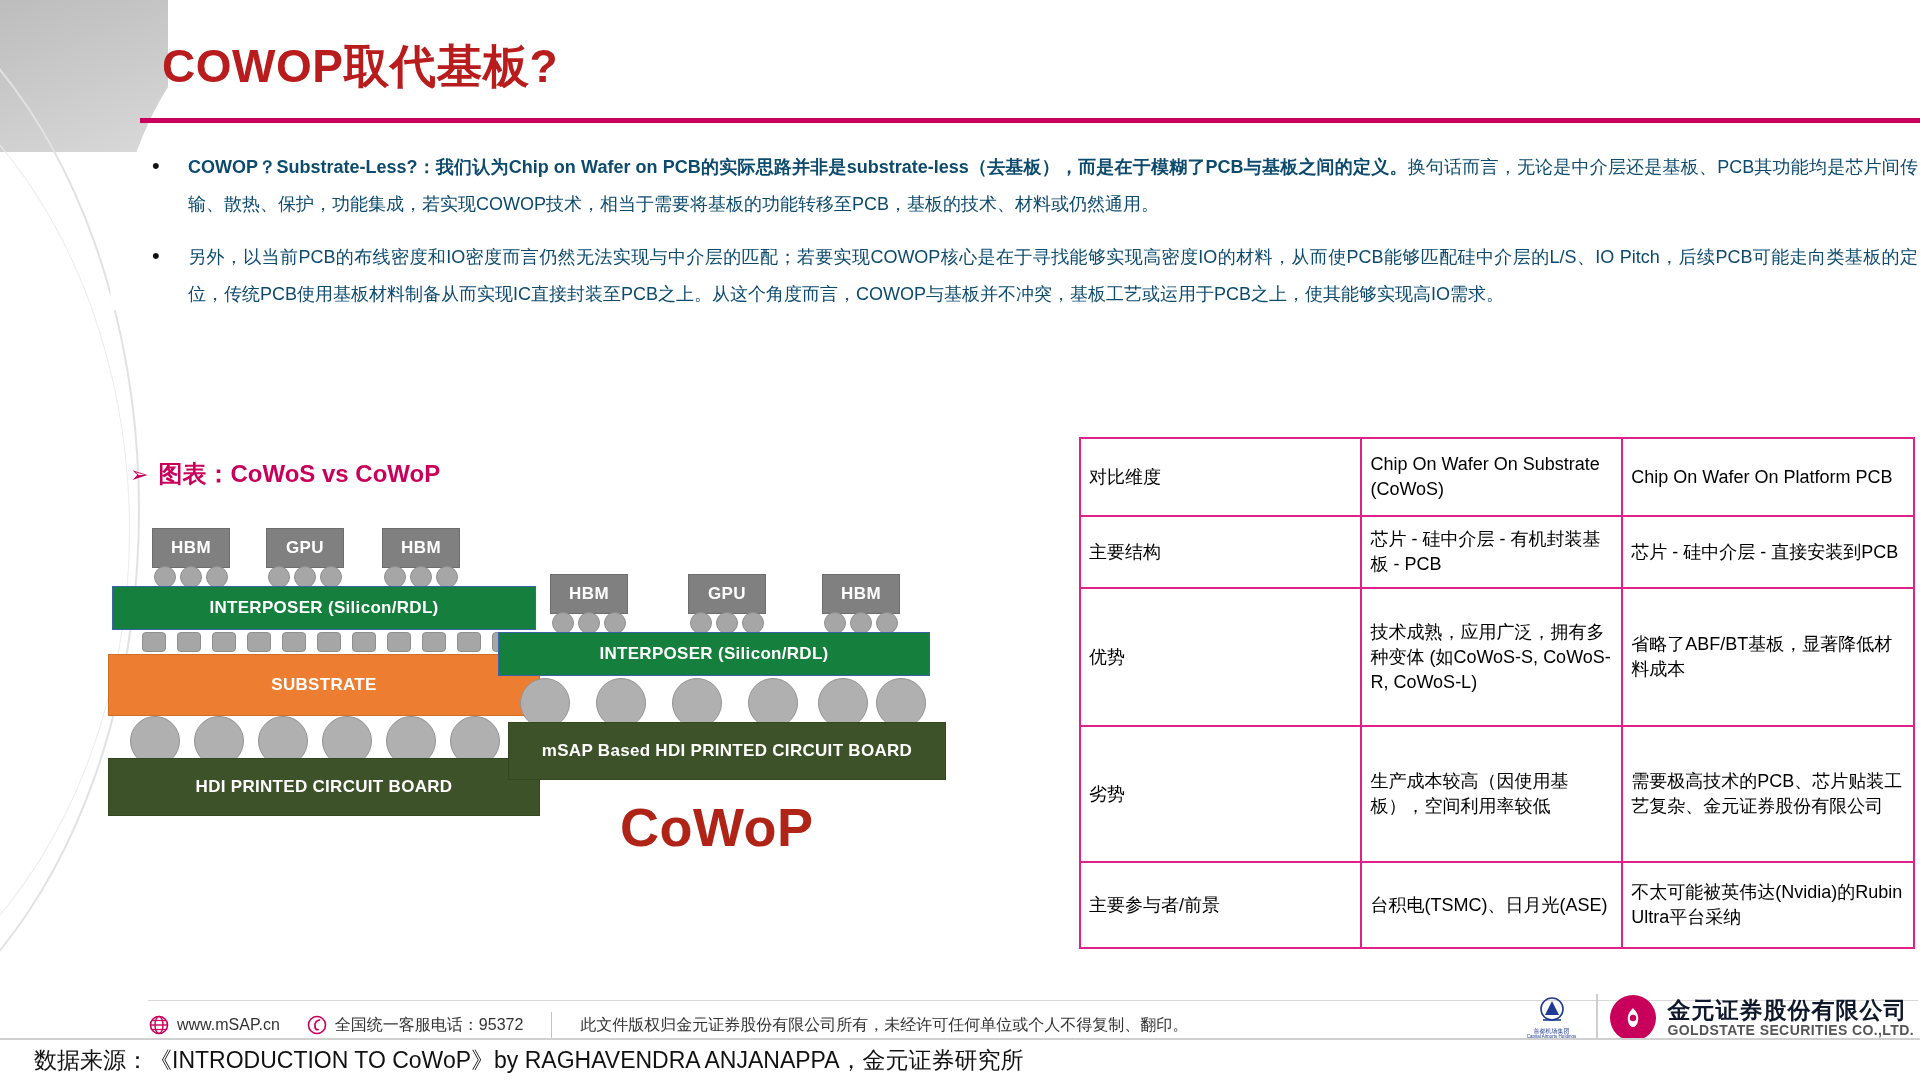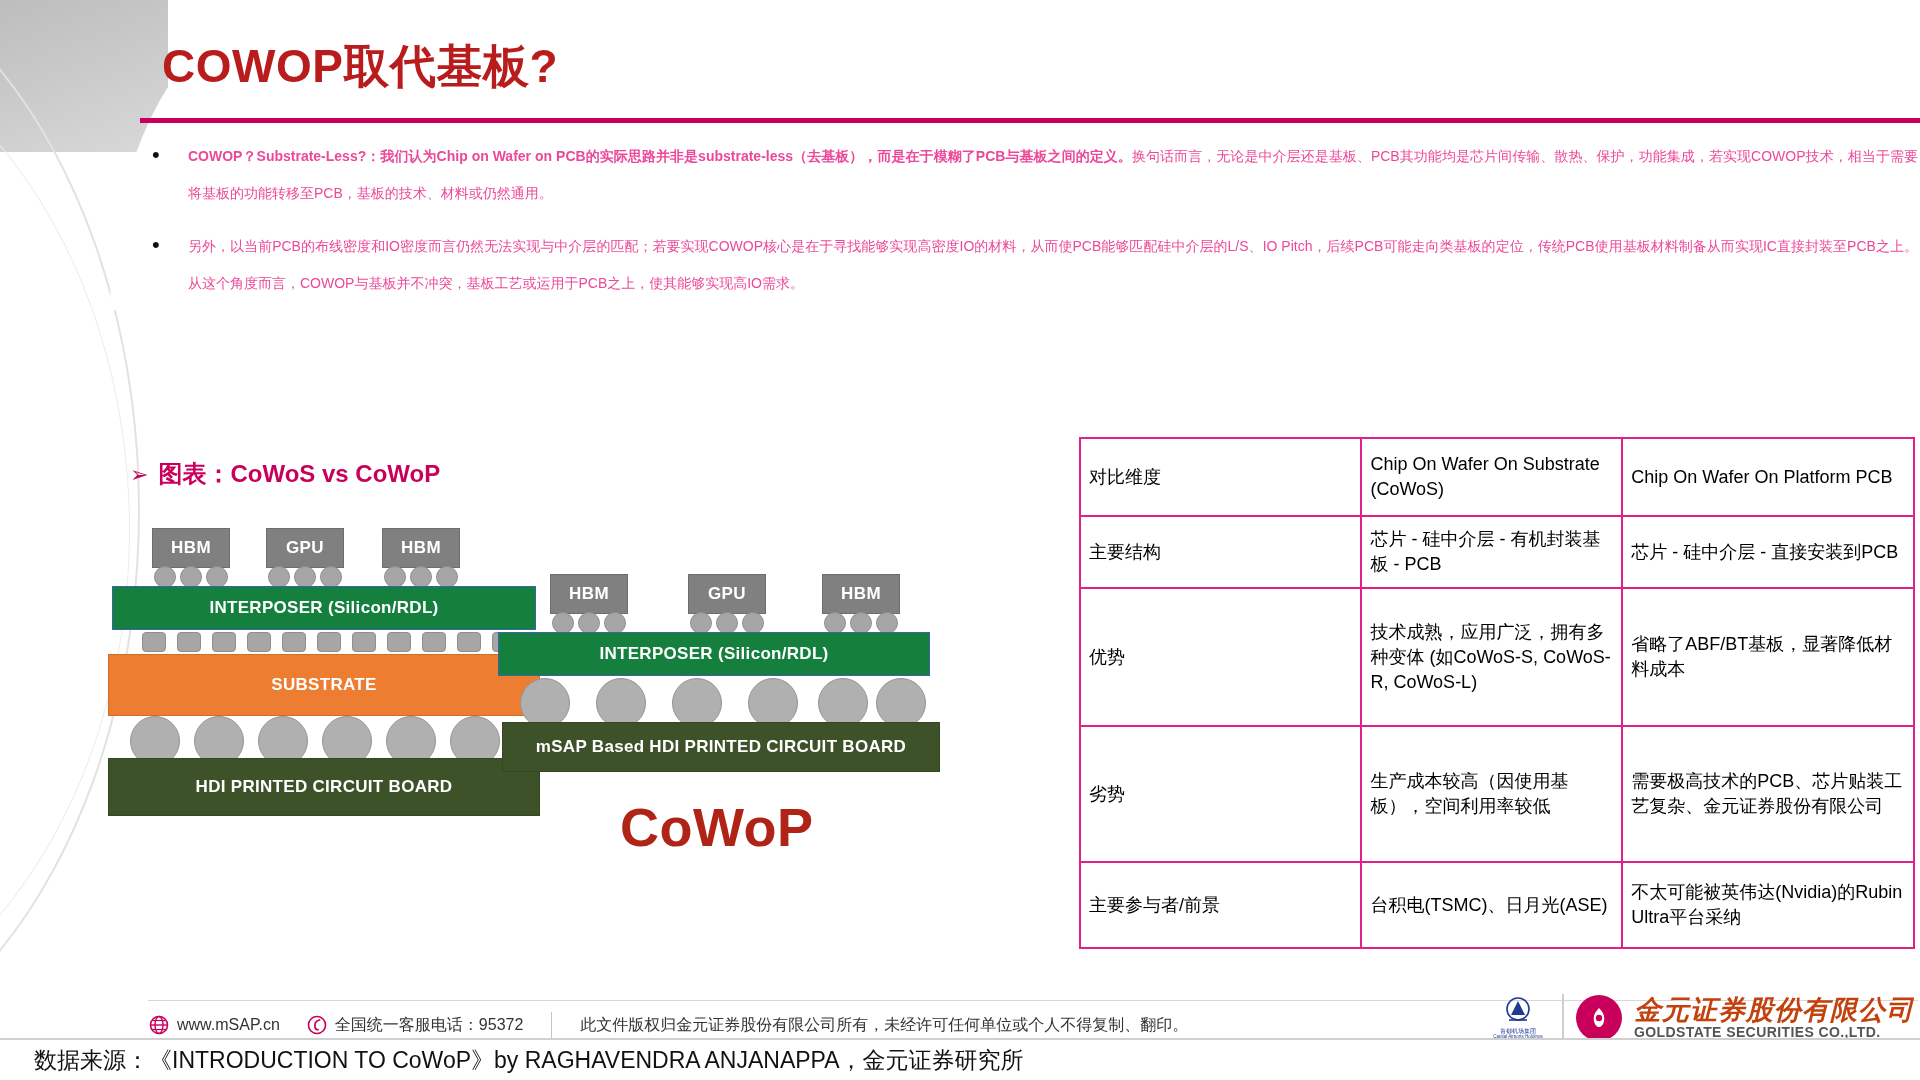--- a/index.html
+++ b/index.html
@@ -59,24 +59,25 @@
 
   
   .bullets {
     position: absolute; left: 140px; top: 138px;
     width: 1778px;
   }
   .bullet {
     position: relative;
     padding-left: 48px;
     margin-bottom: 16px;
-    font-size: 14px;
+    font-size: 18px;
     line-height: 37px;
-    color: #ec4899;
+    color: #0c4a6e;
     text-align: justify;
+    margin-top: 11px;
   }
   .bullet::before {
     content: "•";
     position: absolute;
     left: 12px; top: -2px;
     font-size: 22px;
     color: #111111;
   }
   .bullet b { font-weight: bold; }
   .b1-lead { font-weight: bold; }
@@ -205,23 +206,22 @@
     display: flex; flex-direction: column; align-items: center; justify-content: center;
     font-size: 7px; color: #1f3a93; text-align: center; line-height: 1.1;
   }
   .brand-vline { width: 2px; height: 48px; background: #cfcfcf; }
   .brand-logo-dot {
     width: 46px; height: 46px; border-radius: 50%;
     background: #c9005b;
     display: flex; align-items: center; justify-content: center;
   }
   .brand-text-cn {
-    font-size: 27px; font-weight: bold; color: #c2410c; letter-spacing: 1px;
+    font-size: 23px; font-weight: bold; color: #0f172a; letter-spacing: 1px;
     line-height: 1.05;
-    font-style: italic;
   }
   .brand-text-en {
     font-size: 14px; font-weight: bold; color: #555555; letter-spacing: .4px;
   }
 
   
   .source-bar {
     position: absolute; left: 12px; top: 1040px;
     width: 1920px; height: 40px;
     background: #ffffff;
@@ -325,21 +325,21 @@
 
       <div class="slab interposer" style="left:6px; top:58px; width:432px; height:44px;">INTERPOSER (Silicon/RDL)</div>
 
       <div class="bga big" style="left:28px; top:104px;"></div>
       <div class="bga big" style="left:104px; top:104px;"></div>
       <div class="bga big" style="left:180px; top:104px;"></div>
       <div class="bga big" style="left:256px; top:104px;"></div>
       <div class="bga big" style="left:326px; top:104px;"></div>
       <div class="bga big" style="left:384px; top:104px;"></div>
 
-      <div class="slab pcb" style="left:10px; top:148px; width:438px; height:50px;">mSAP Based HDI PRINTED CIRCUIT BOARD</div>
+      <div class="slab pcb" style="left:16px; top:148px; width:438px; height:58px;">mSAP Based HDI PRINTED CIRCUIT BOARD</div>
 
       <div class="diagram-label" style="left:128px; top:222px;">CoWoP</div>
     </div>
   </div>
 
   <table class="cmp-table">
     <tbody>
         <tr class="r-head">
       <td class="col-dim">对比维度</td>
       <td class="col-a">Chip On Wafer On Substrate (CoWoS)</td>

